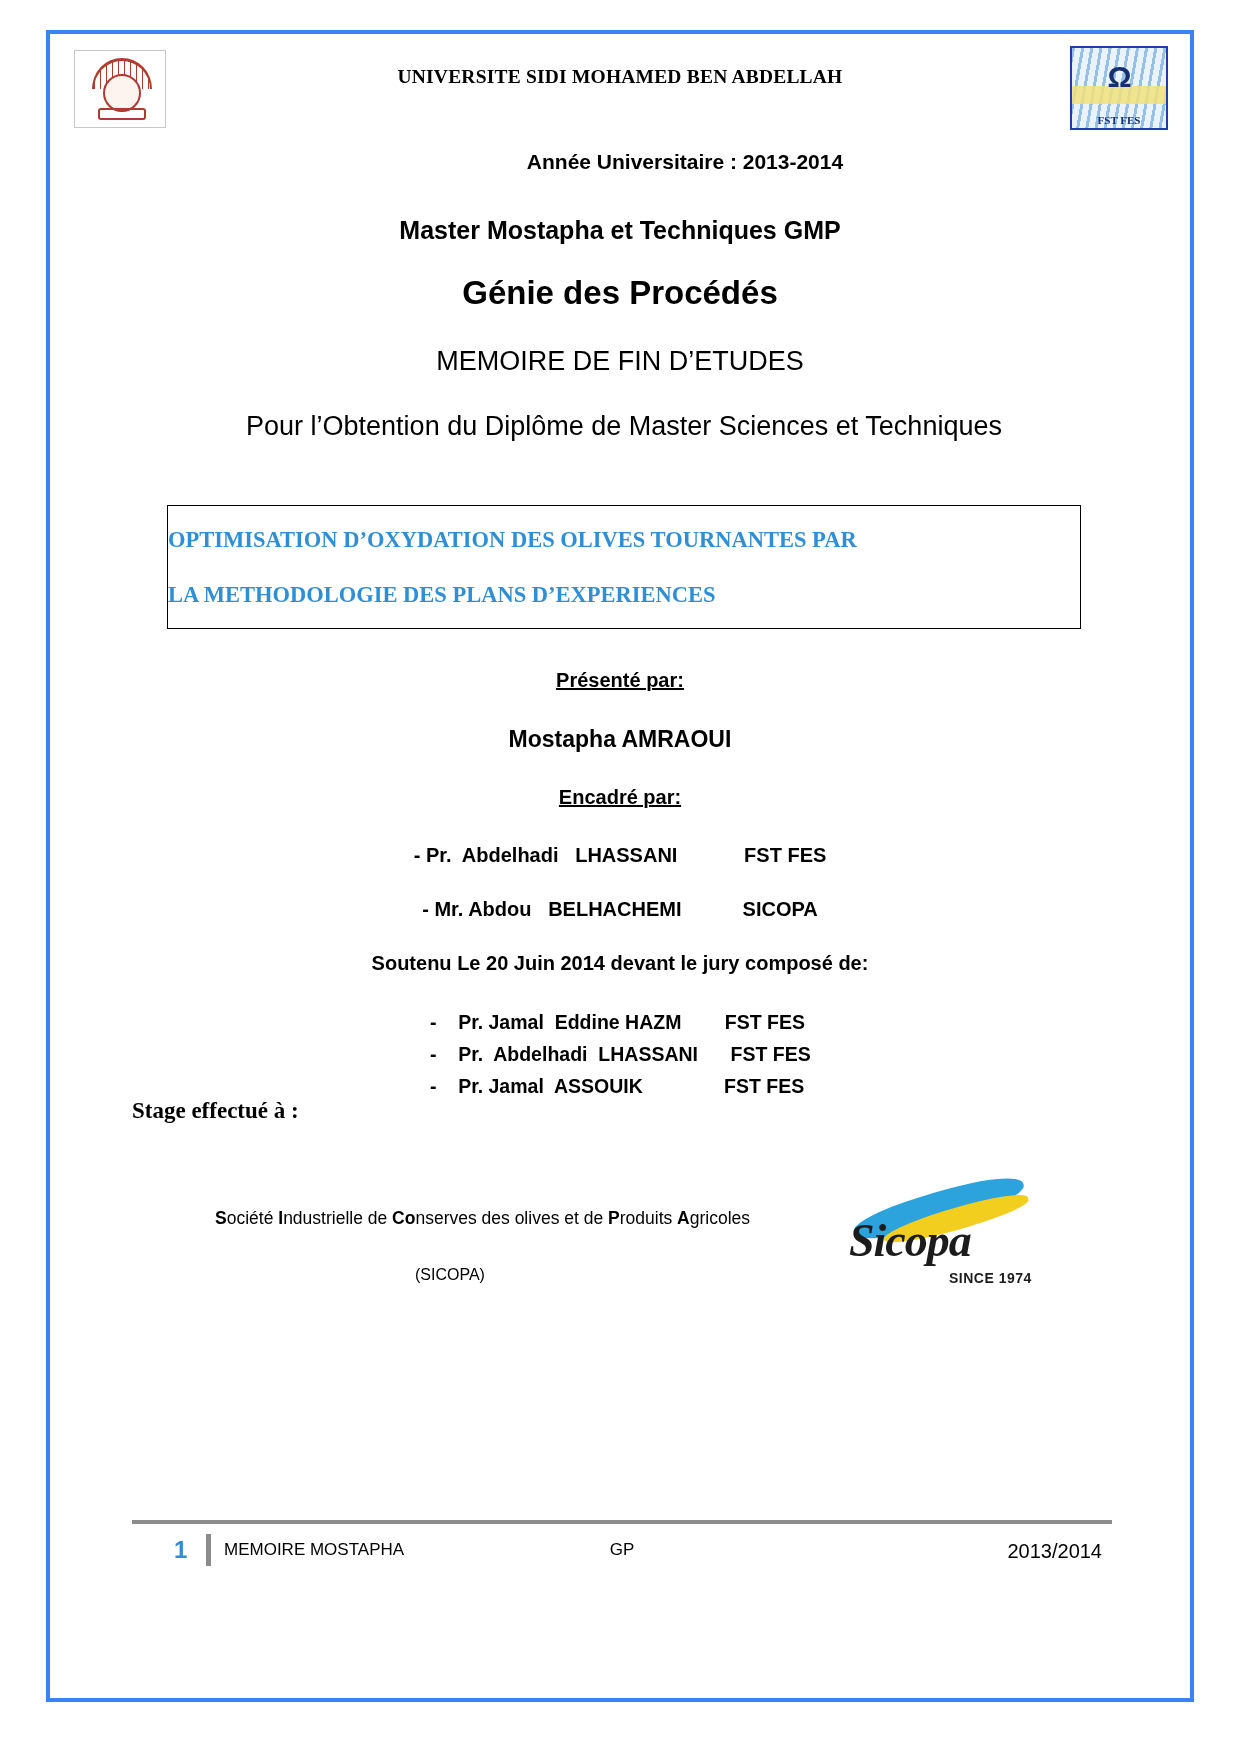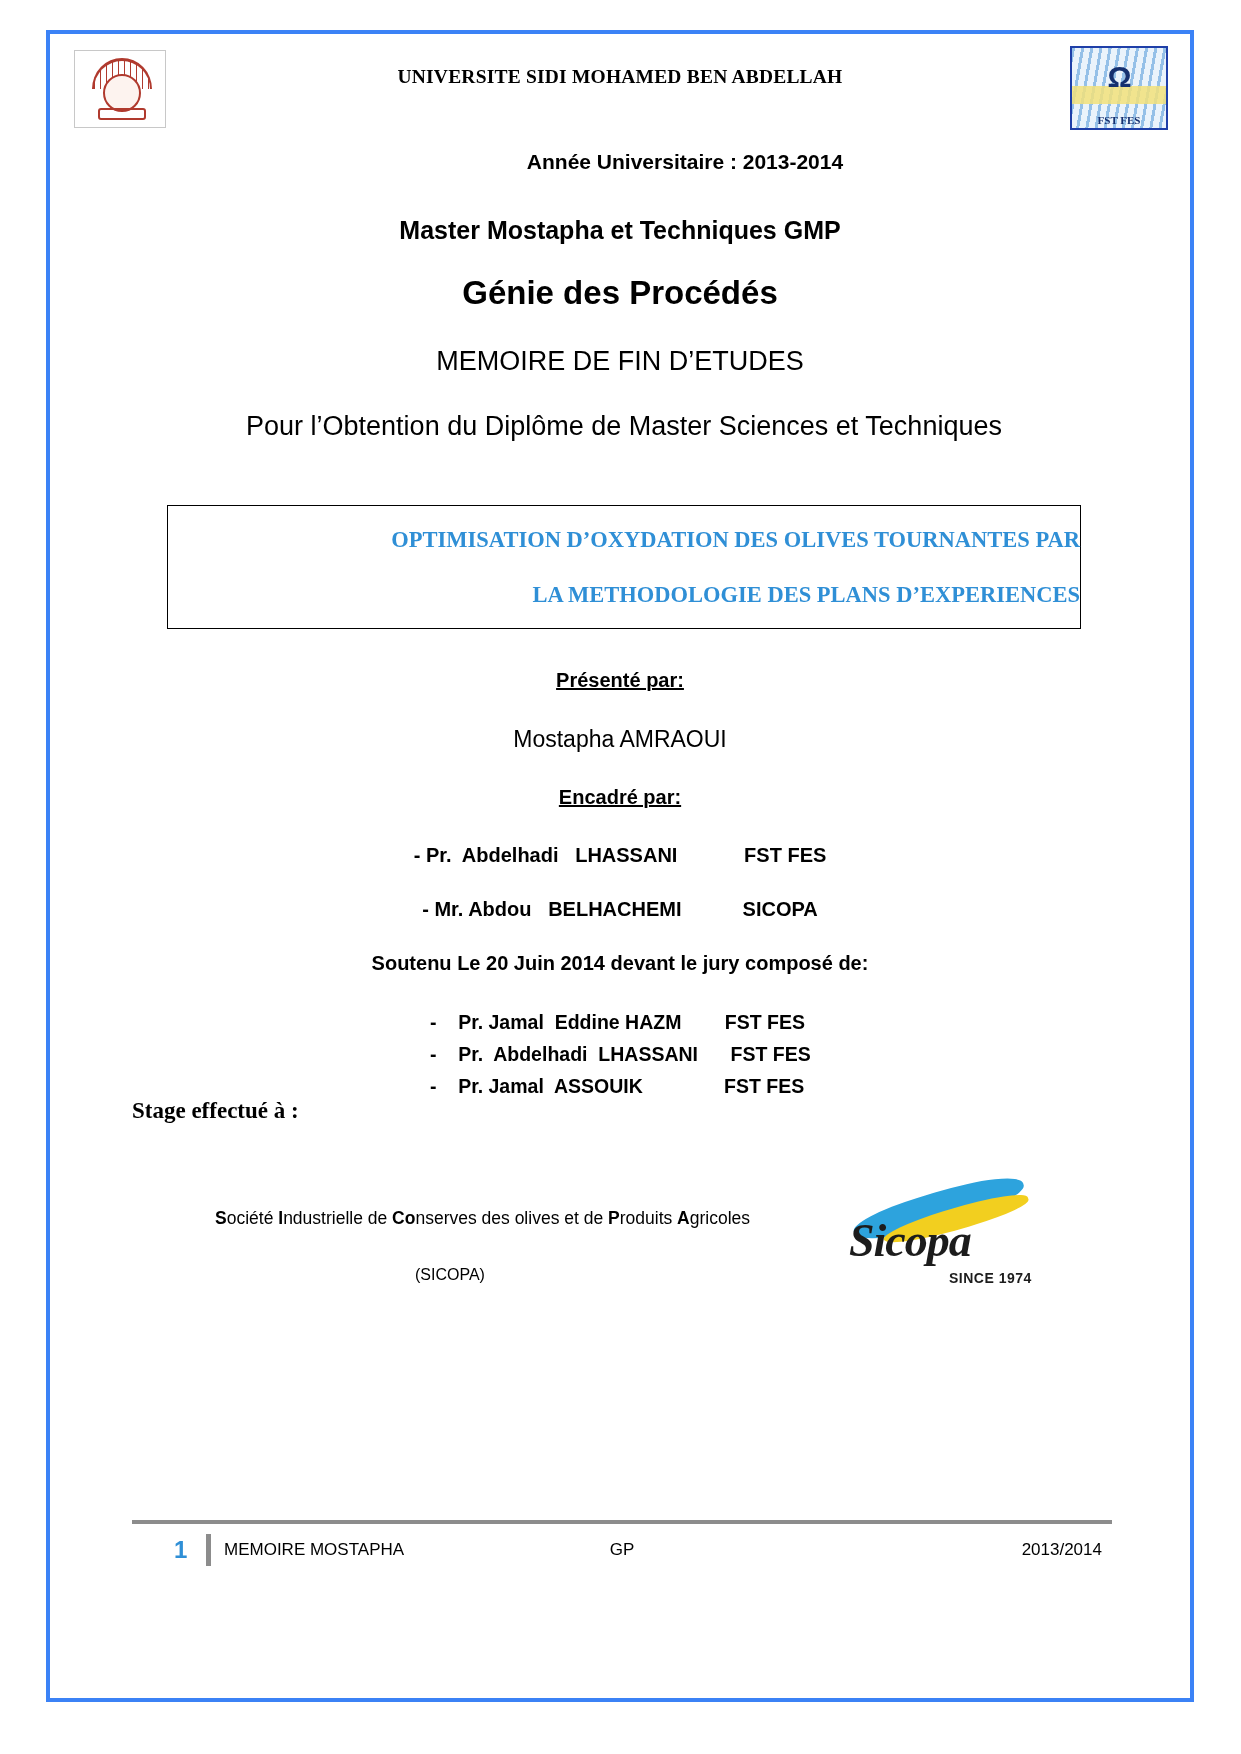--- a/index.html
+++ b/index.html
@@ -167,21 +167,21 @@
   .subject-box {
     position: absolute;
     left: 117px;
     top: 471px;
     width: 914px;
     height: 124px;
     border: 1px solid #000;
     box-sizing: border-box;
     display: flex;
     flex-direction: column;
-    align-items: flex-end;
+    align-items: flex-start;
     justify-content: center;
   }
   .subject-line {
     font-family: "Liberation Serif", serif;
     font-weight: bold;
     font-size: 22.5px;
     color: #2f8fd6;
     text-align: center;
     line-height: 1.2;
   }
@@ -198,21 +198,21 @@
     font-weight: bold;
   }
   .presente span { text-decoration: underline; }
   .author {
     position: absolute;
     top: 692px;
     left: 0;
     width: 100%;
     text-align: center;
     font-size: 23px;
-    font-weight: normal;
+    font-weight: bold;
   }
   .encadre {
     position: absolute;
     top: 752px;
     left: 0;
     width: 100%;
     text-align: center;
     font-size: 20px;
     font-weight: bold;
   }
@@ -370,21 +370,21 @@
     left: 0;
     top: 8px;
     width: 100%;
     text-align: center;
     font-size: 17px;
   }
   .footer-year {
     position: absolute;
     right: 10px;
     top: 8px;
-    font-size: 17px;
+    font-size: 20px;
   }
 
   
   .crest {
     position: relative;
     width: 72px;
     height: 66px;
   }
   .crest .fan {
     position: absolute;

